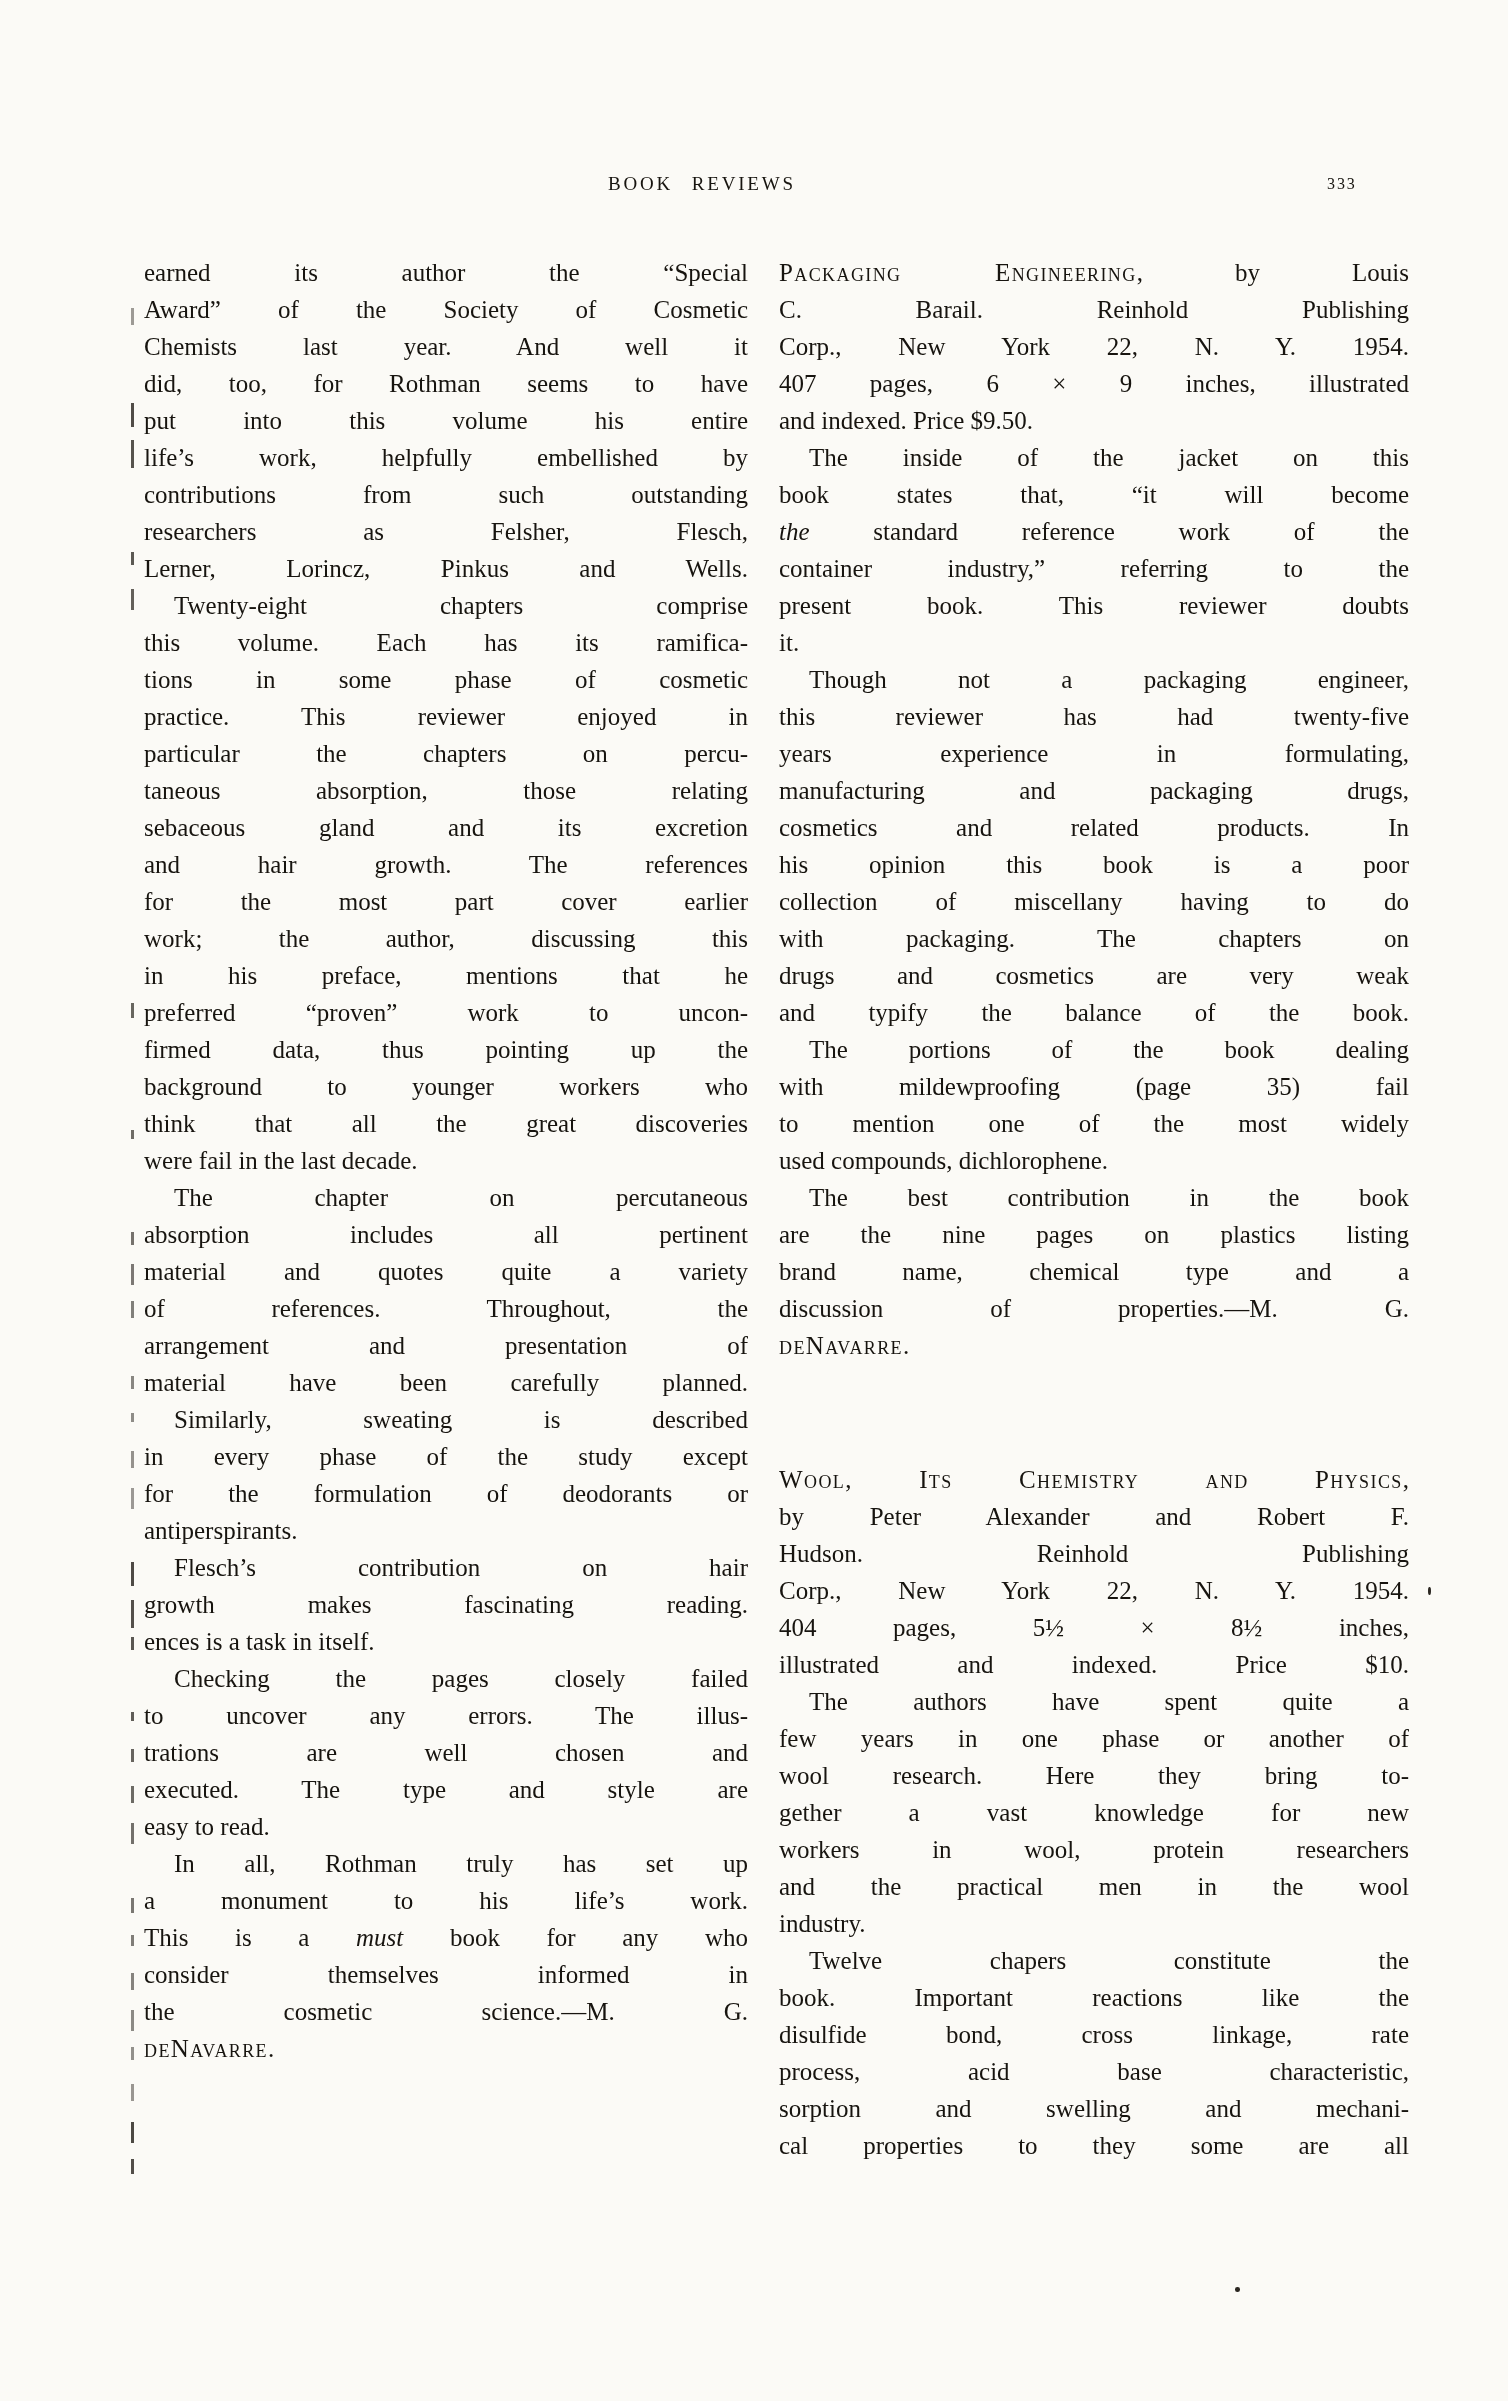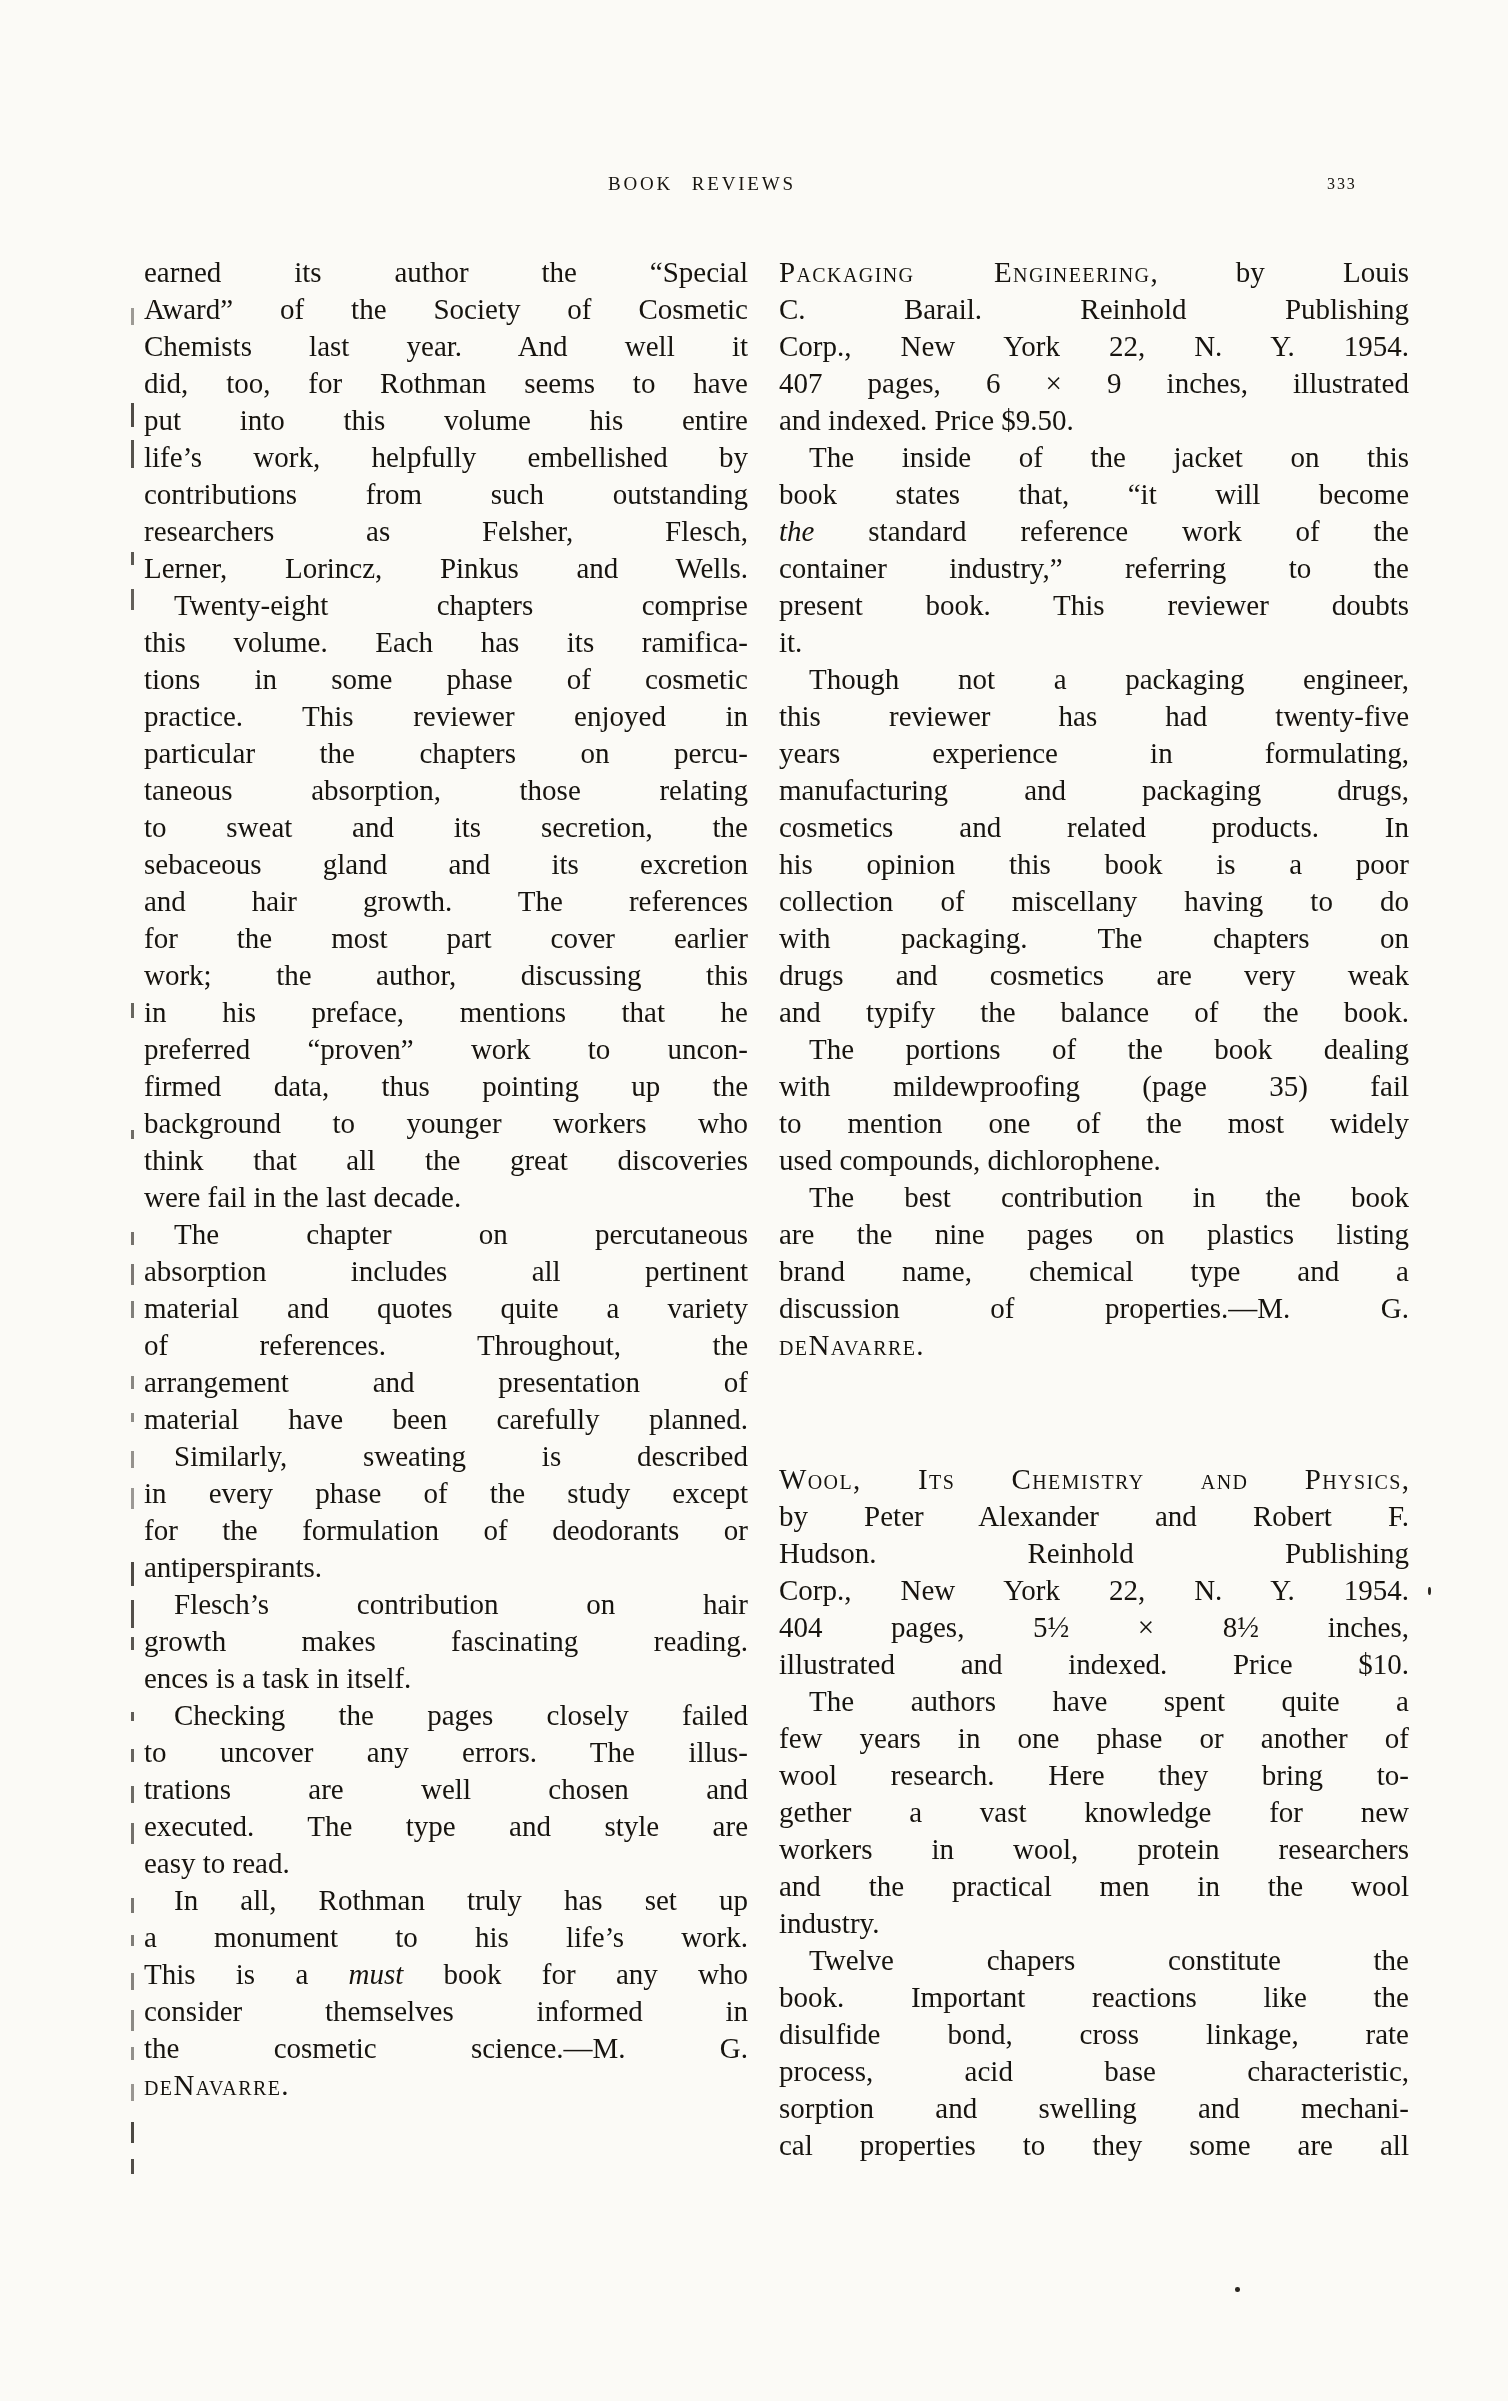--- a/index.html
+++ b/index.html
@@ -1,21 +1,21 @@
 <!DOCTYPE html>
 <html style="font-size:15px"><head>
 <meta charset="utf-8">
 <style>
   html,body{margin:0;padding:0;background:#fbfaf6;}
   .page{position:relative;width:1508px;height:2401px;background:#fbfaf6;
         font-family:"Liberation Serif",serif;color:#17140f;overflow:hidden;}
   .header-title{position:absolute;top:173px;left:608px;font-size:19px;
         letter-spacing:2.8px;word-spacing:11.2px;white-space:nowrap;}
   .page-number{position:absolute;top:175px;left:1327px;font-size:16px;letter-spacing:1.9px;}
-  .column{position:absolute;top:254px;font-size:29px;line-height:37px;}
+  .column{position:absolute;top:254px;font-size:25px;line-height:37px;}
   .column.left{left:144px;width:604px;}
   .column.right{left:779px;width:630px;}
   .para{margin:0;}
   .para.gap-before{margin-top:97px;}
   .line{height:37px;text-align:justify;text-align-last:justify;overflow:hidden;}
   .line.indent{text-indent:30px;}
   .line.last{text-align-last:left;}
   .para.justify-last .line.last{text-align-last:justify;}
   .it{font-style:italic;}
   .sc{font-variant:small-caps;letter-spacing:1.4px;}
@@ -40,21 +40,20 @@
         <div class="line"><span>researchers as Felsher, Flesch,</span></div>
         <div class="line last"><span>Lerner, Lorincz, Pinkus and Wells.</span></div>
       </div>
       <div class="para">
         <div class="line indent"><span>Twenty-eight chapters comprise</span></div>
         <div class="line"><span>this volume. Each has its ramifica-</span></div>
         <div class="line"><span>tions in some phase of cosmetic</span></div>
         <div class="line"><span>practice. This reviewer enjoyed in</span></div>
         <div class="line"><span>particular the chapters on percu-</span></div>
         <div class="line"><span>taneous absorption, those relating</span></div>
-        <div class="line"><span>to sweat and its secretion, the</span></div>
         <div class="line"><span>sebaceous gland and its excretion</span></div>
         <div class="line"><span>and hair growth. The references</span></div>
         <div class="line"><span>for the most part cover earlier</span></div>
         <div class="line"><span>work; the author, discussing this</span></div>
         <div class="line"><span>in his preface, mentions that he</span></div>
         <div class="line"><span>preferred “proven” work to uncon-</span></div>
         <div class="line"><span>firmed data, thus pointing up the</span></div>
         <div class="line"><span>background to younger workers who</span></div>
         <div class="line"><span>think that all the great discoveries</span></div>
         <div class="line last"><span>were fail in the last decade.</span></div>

